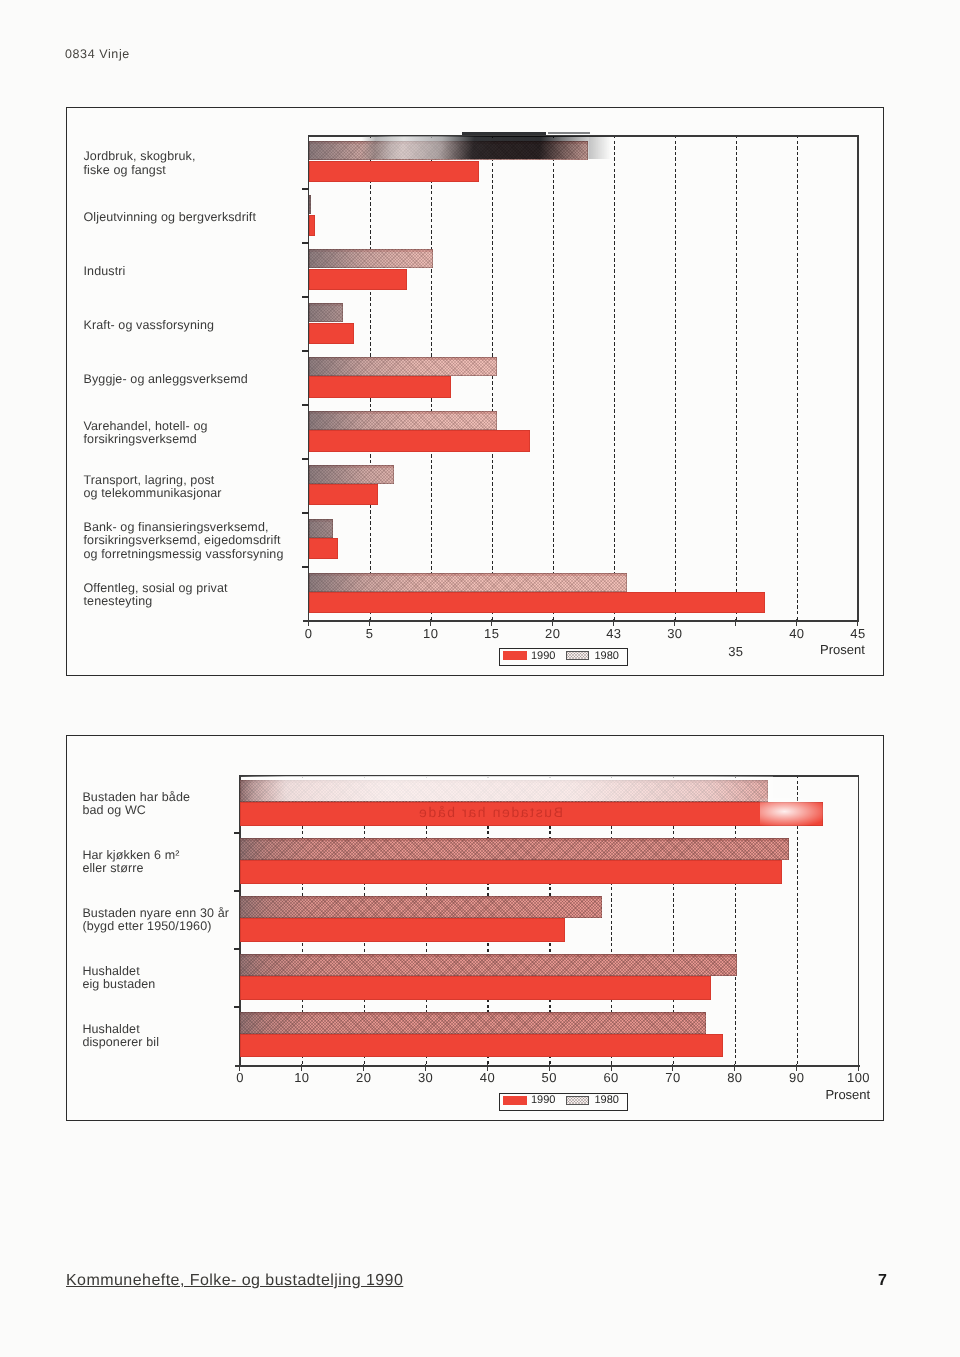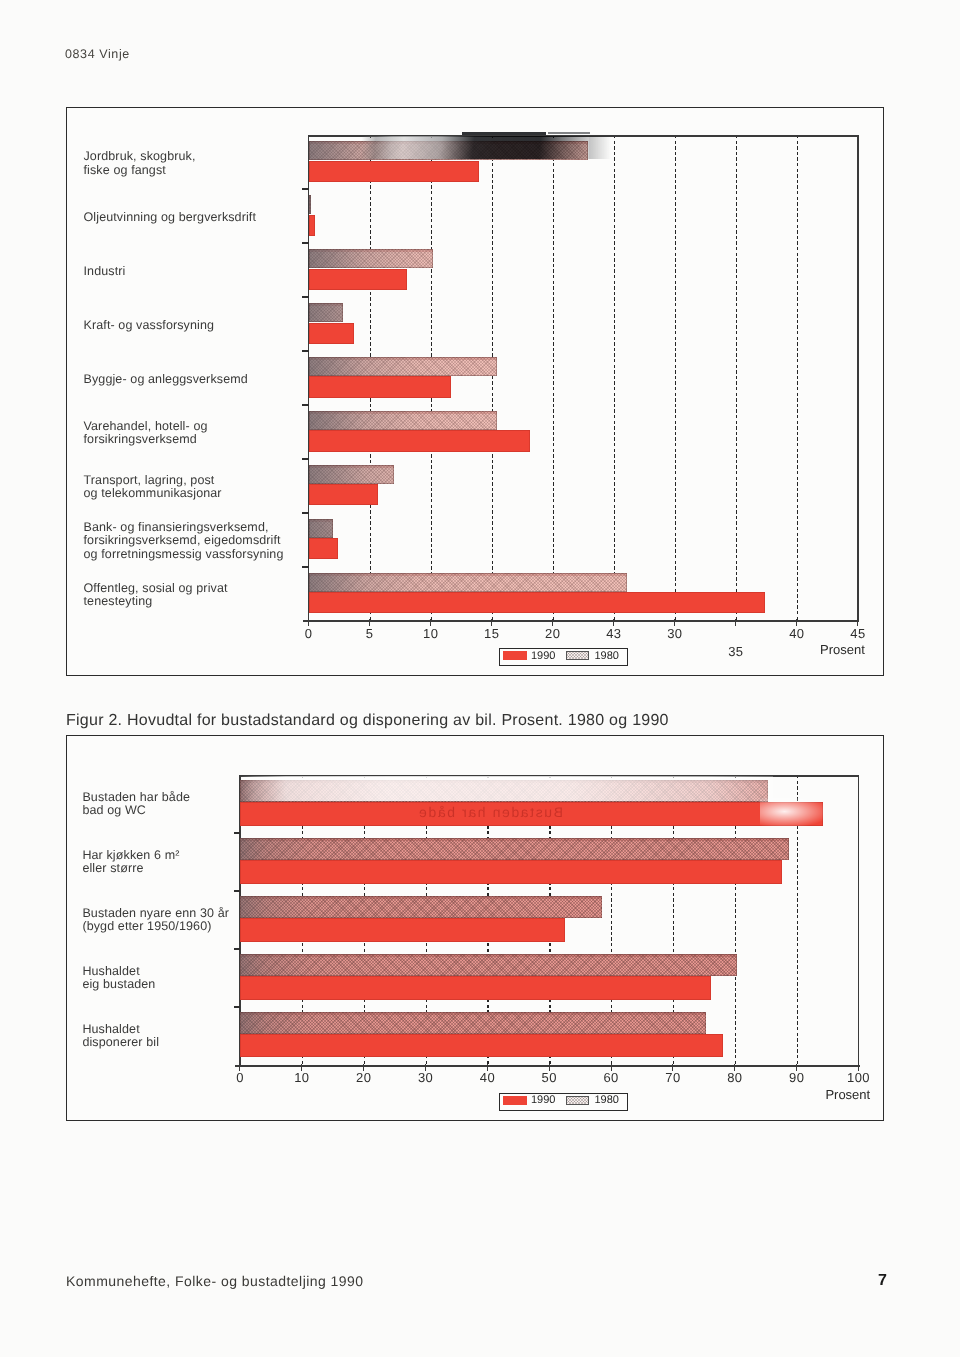--- a/index.html
+++ b/index.html
@@ -2,21 +2,21 @@
 <html><head>
 <meta charset="utf-8">
 <title>Kommunehefte</title>
 <style>
   html,body{margin:0;padding:0;}
   body{width:960px;height:1357px;background:#fbfbfa;font-family:"Liberation Sans",sans-serif;color:#1c1c1c;overflow:hidden;position:relative;-webkit-font-smoothing:antialiased;text-rendering:geometricPrecision;}
   .page{position:absolute;left:0;top:0;width:960px;height:1357px;}
   .kommune{position:absolute;left:65px;top:47px;font-size:12.5px;line-height:14px;letter-spacing:.6px;color:#46443f;filter:blur(.2px);}
   .figtitle{position:absolute;left:66px;font-size:16px;line-height:18px;color:#333332;letter-spacing:.26px;white-space:nowrap;filter:blur(.16px);}
   .frame{position:absolute;border:1.2px solid #2c2c2c;box-sizing:border-box;background:#fcfcfb;}
-  .footer{position:absolute;left:66px;top:1274px;font-size:14px;line-height:14px;letter-spacing:.45px;color:#3a3936;filter:blur(.2px);}
+  .footer{position:absolute;left:66px;top:1274px;font-size:16px;line-height:14px;letter-spacing:.45px;color:#3a3936;filter:blur(.2px);text-decoration:underline;}
   .pageno{position:absolute;left:878px;top:1272px;font-size:16px;line-height:18px;font-weight:bold;letter-spacing:.4px;color:#1a1a1a;}
 
   
   .cat-label{position:absolute;font-size:12.5px;line-height:13.3px;letter-spacing:.12px;color:#3a3a39;white-space:pre;filter:blur(.18px);}
   .axis-line{position:absolute;background:#3a3a3a;}
   .tick{position:absolute;background:#3a3a3a;width:1px;}
   .ytick{position:absolute;background:#2e2e2e;height:2px;}
   .gridline{position:absolute;width:1.3px;
     background-image:repeating-linear-gradient(180deg, #262626 0 3.4px, rgba(0,0,0,0) 3.4px 5.6px);}
   .bar{position:absolute;}
@@ -140,21 +140,20 @@
         <div class="xtick-label" style="left:790.90px;top:518.50px">45</div>
         <div class="axis-title" style="left:753px;top:534.8px">Prosent</div>
         <div class="legend" style="left:431.6px;top:540.1px;width:129.4px;height:18.3px">
           <div class="legend-swatch sw-1990" style="left:3.3px;top:2px;width:23.8px;height:9.4px"></div>
           <div class="legend-label" style="left:31.4px;top:-0.5px">1990</div>
           <div class="legend-swatch sw-1980" style="left:66.6px;top:2px;width:22.6px;height:9.4px"></div>
           <div class="legend-label" style="left:94.9px;top:-0.5px">1980</div>
         </div>
       </div>
   </div>
-  <div class="figtitle" id="t2" style="top:712px">Figur 2. Hovudtal for bustadstandard og disponering av bil.  Prosent.  1980 og 1990</div>
   <div class="frame" id="f2" style="left:66px;top:735px;width:818px;height:386px">
     <div class="chart" id="c2">
         <div class="gridline" style="left:234.85px;top:39.3px;height:289.70px"></div>
         <div class="gridline" style="left:296.70px;top:39.3px;height:289.70px"></div>
         <div class="gridline" style="left:358.55px;top:39.3px;height:289.70px"></div>
         <div class="gridline" style="left:420.40px;top:39.3px;height:289.70px"></div>
         <div class="gridline" style="left:482.25px;top:39.3px;height:289.70px"></div>
         <div class="gridline" style="left:544.10px;top:39.3px;height:289.70px"></div>
         <div class="gridline" style="left:605.95px;top:39.3px;height:289.70px"></div>
         <div class="gridline" style="left:667.80px;top:39.3px;height:289.70px"></div>

